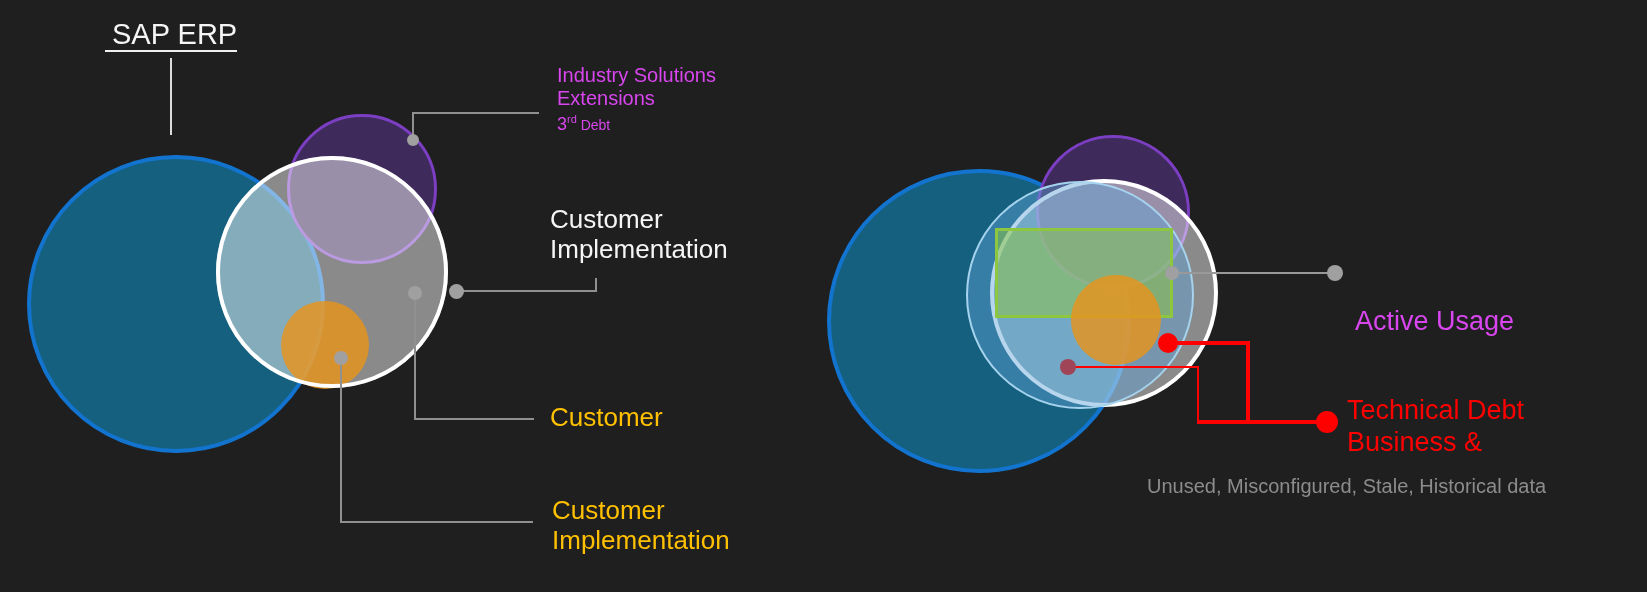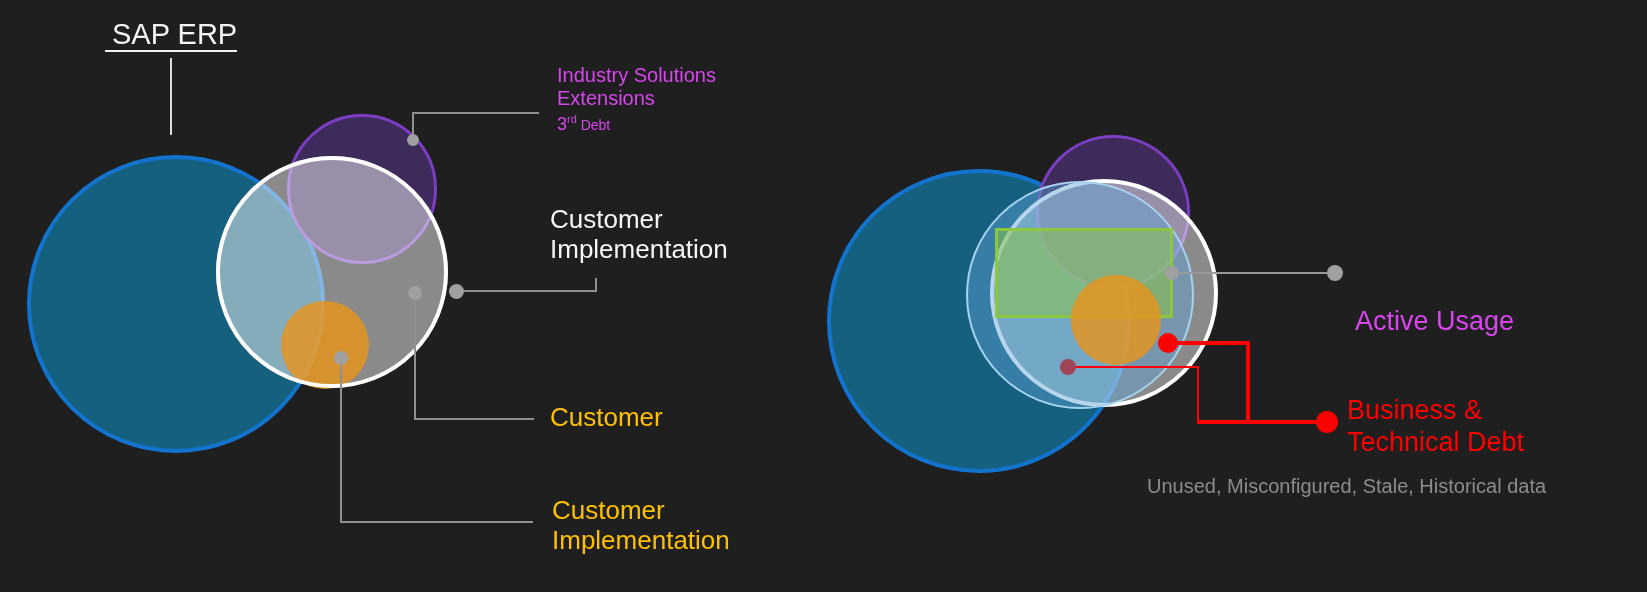--- a/index.html
+++ b/index.html
@@ -140,20 +140,20 @@
 
     <div class="abs rline debt-h1"></div>
     <div class="abs rline debt-v1"></div>
     <div class="abs rline debt-thin-h"></div>
     <div class="abs rline debt-thin-v"></div>
     <div class="abs rline debt-h2"></div>
     <div class="abs rdot debt-dot-small"></div>
     <div class="abs maroon-dot"></div>
     <div class="abs rdot debt-dot-big"></div>
     <div class="abs debt-label">
+      <div>Technical Debt</div>
       <div>Business &amp;</div>
-      <div>Technical Debt</div>
     </div>
 
     <div class="abs note-label">Unused, Misconfigured, Stale, Historical data</div>
   </div>
 
 </div>
 
 </body></html>

